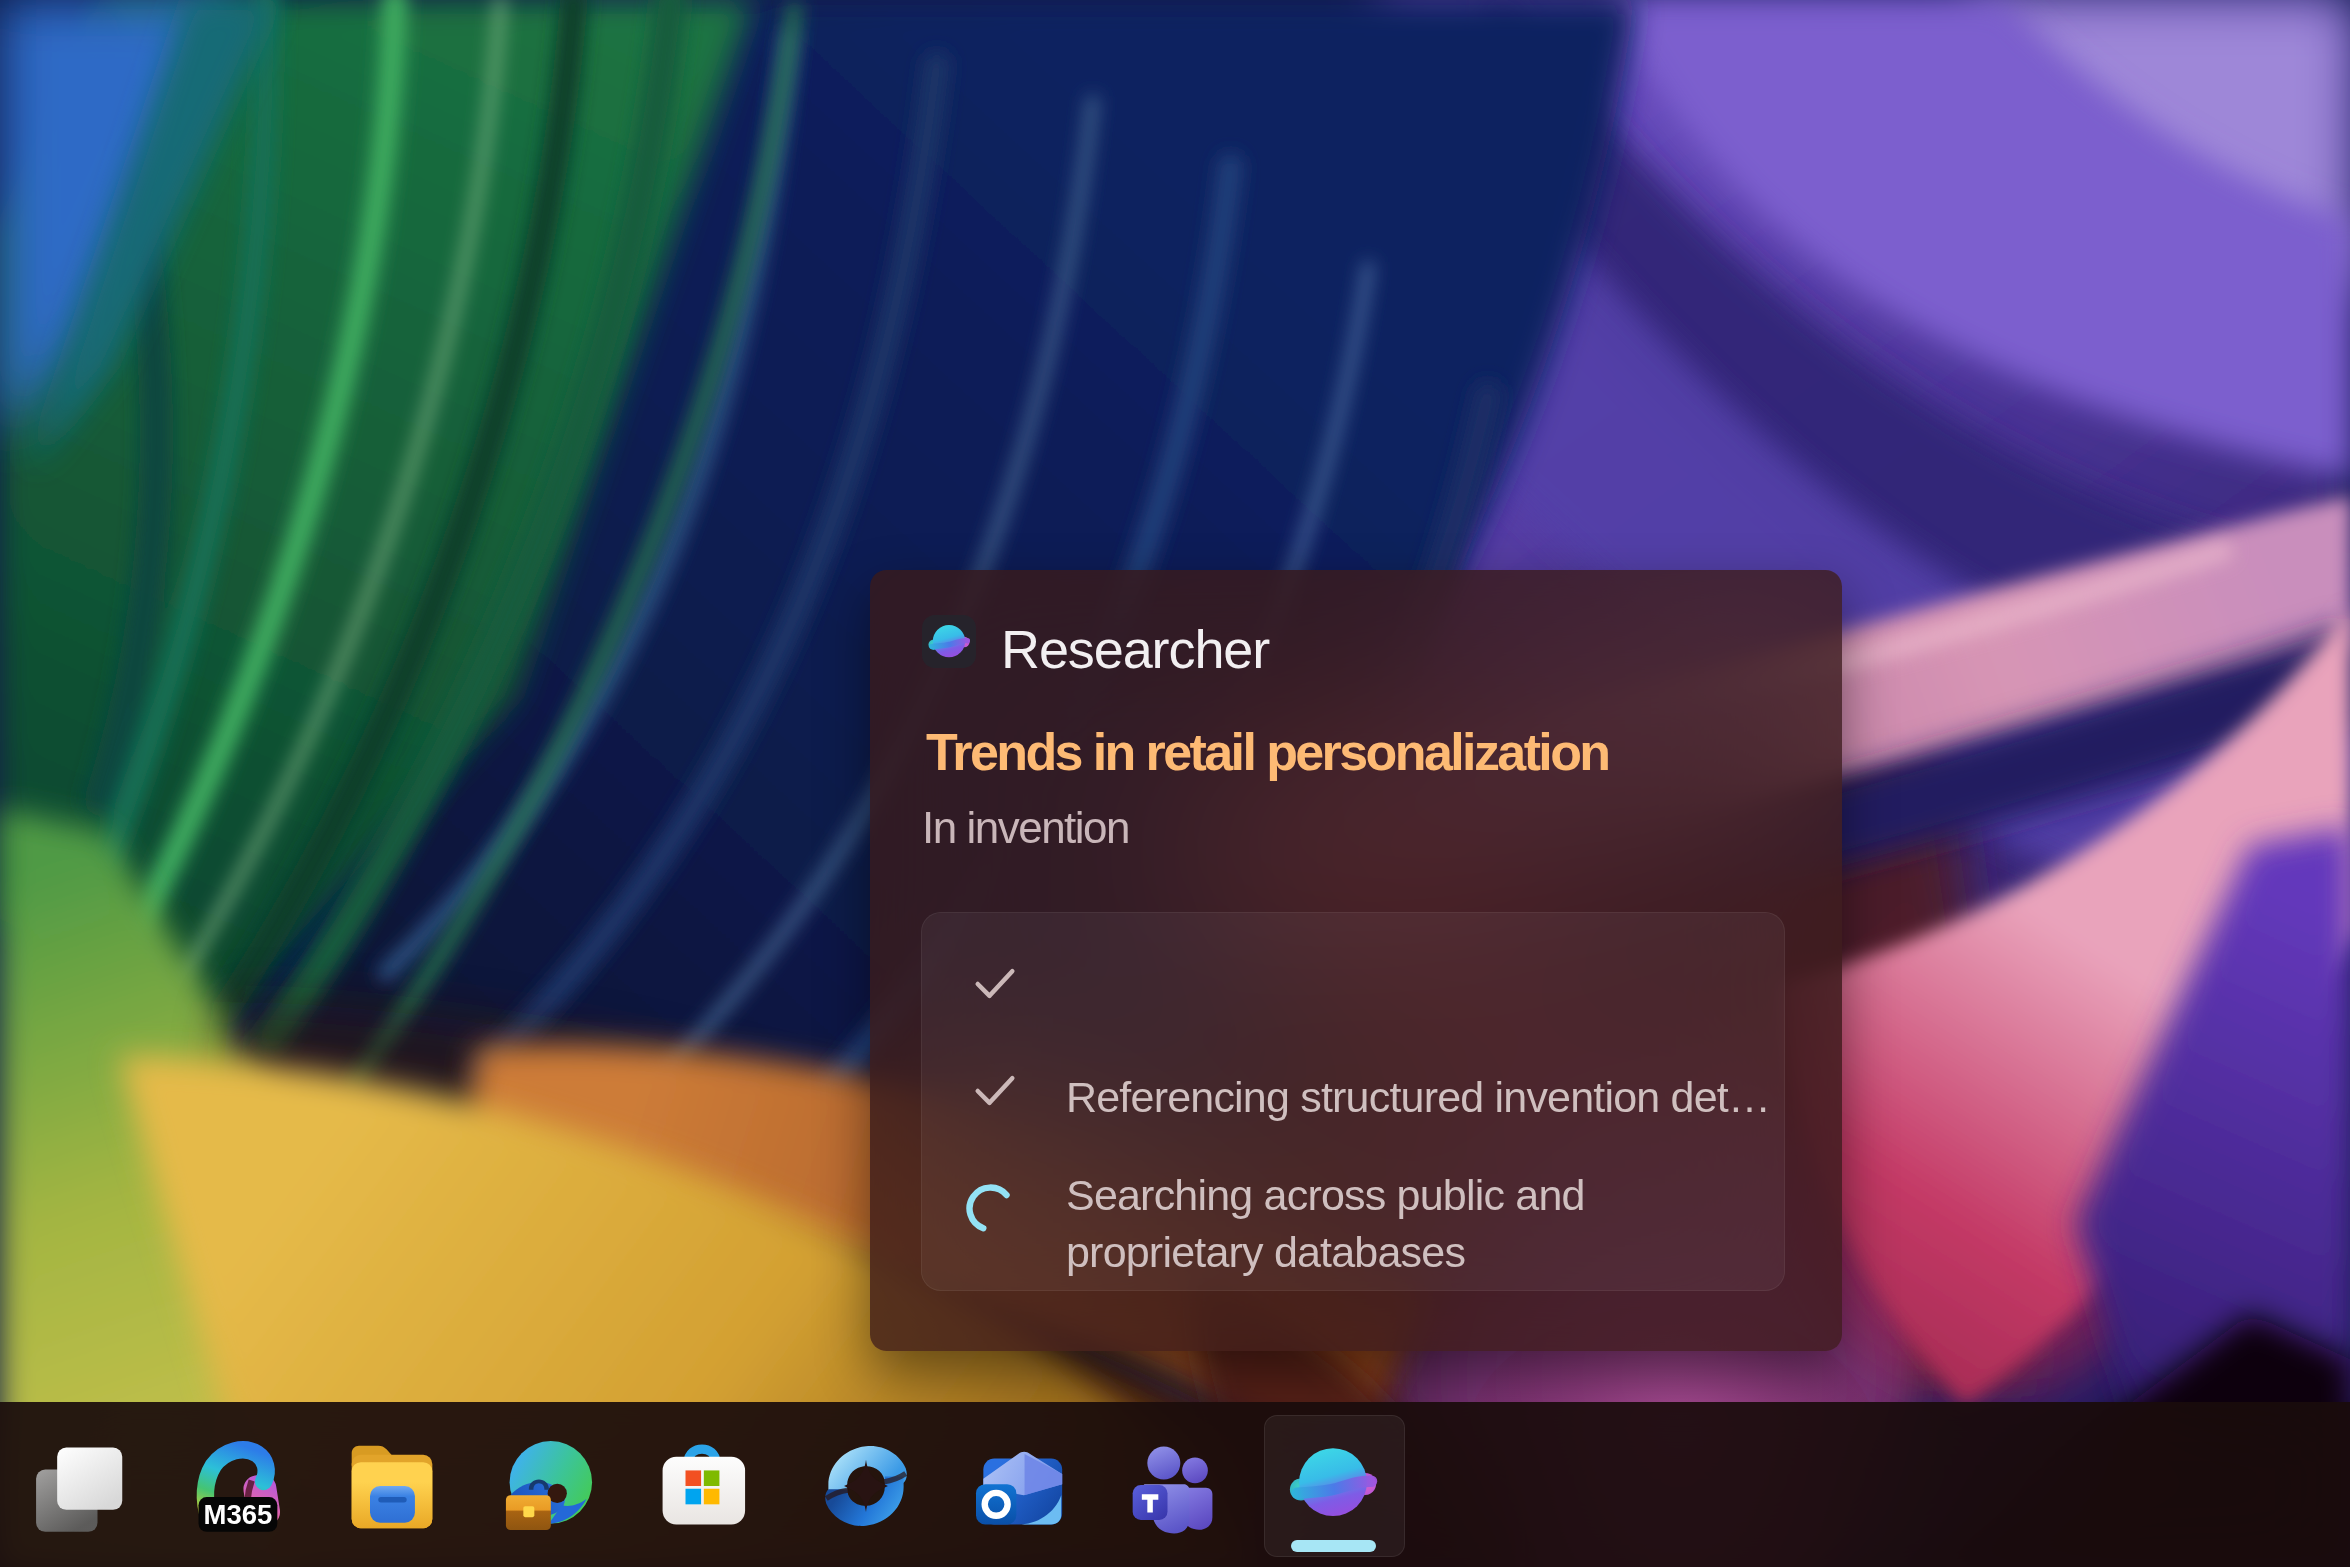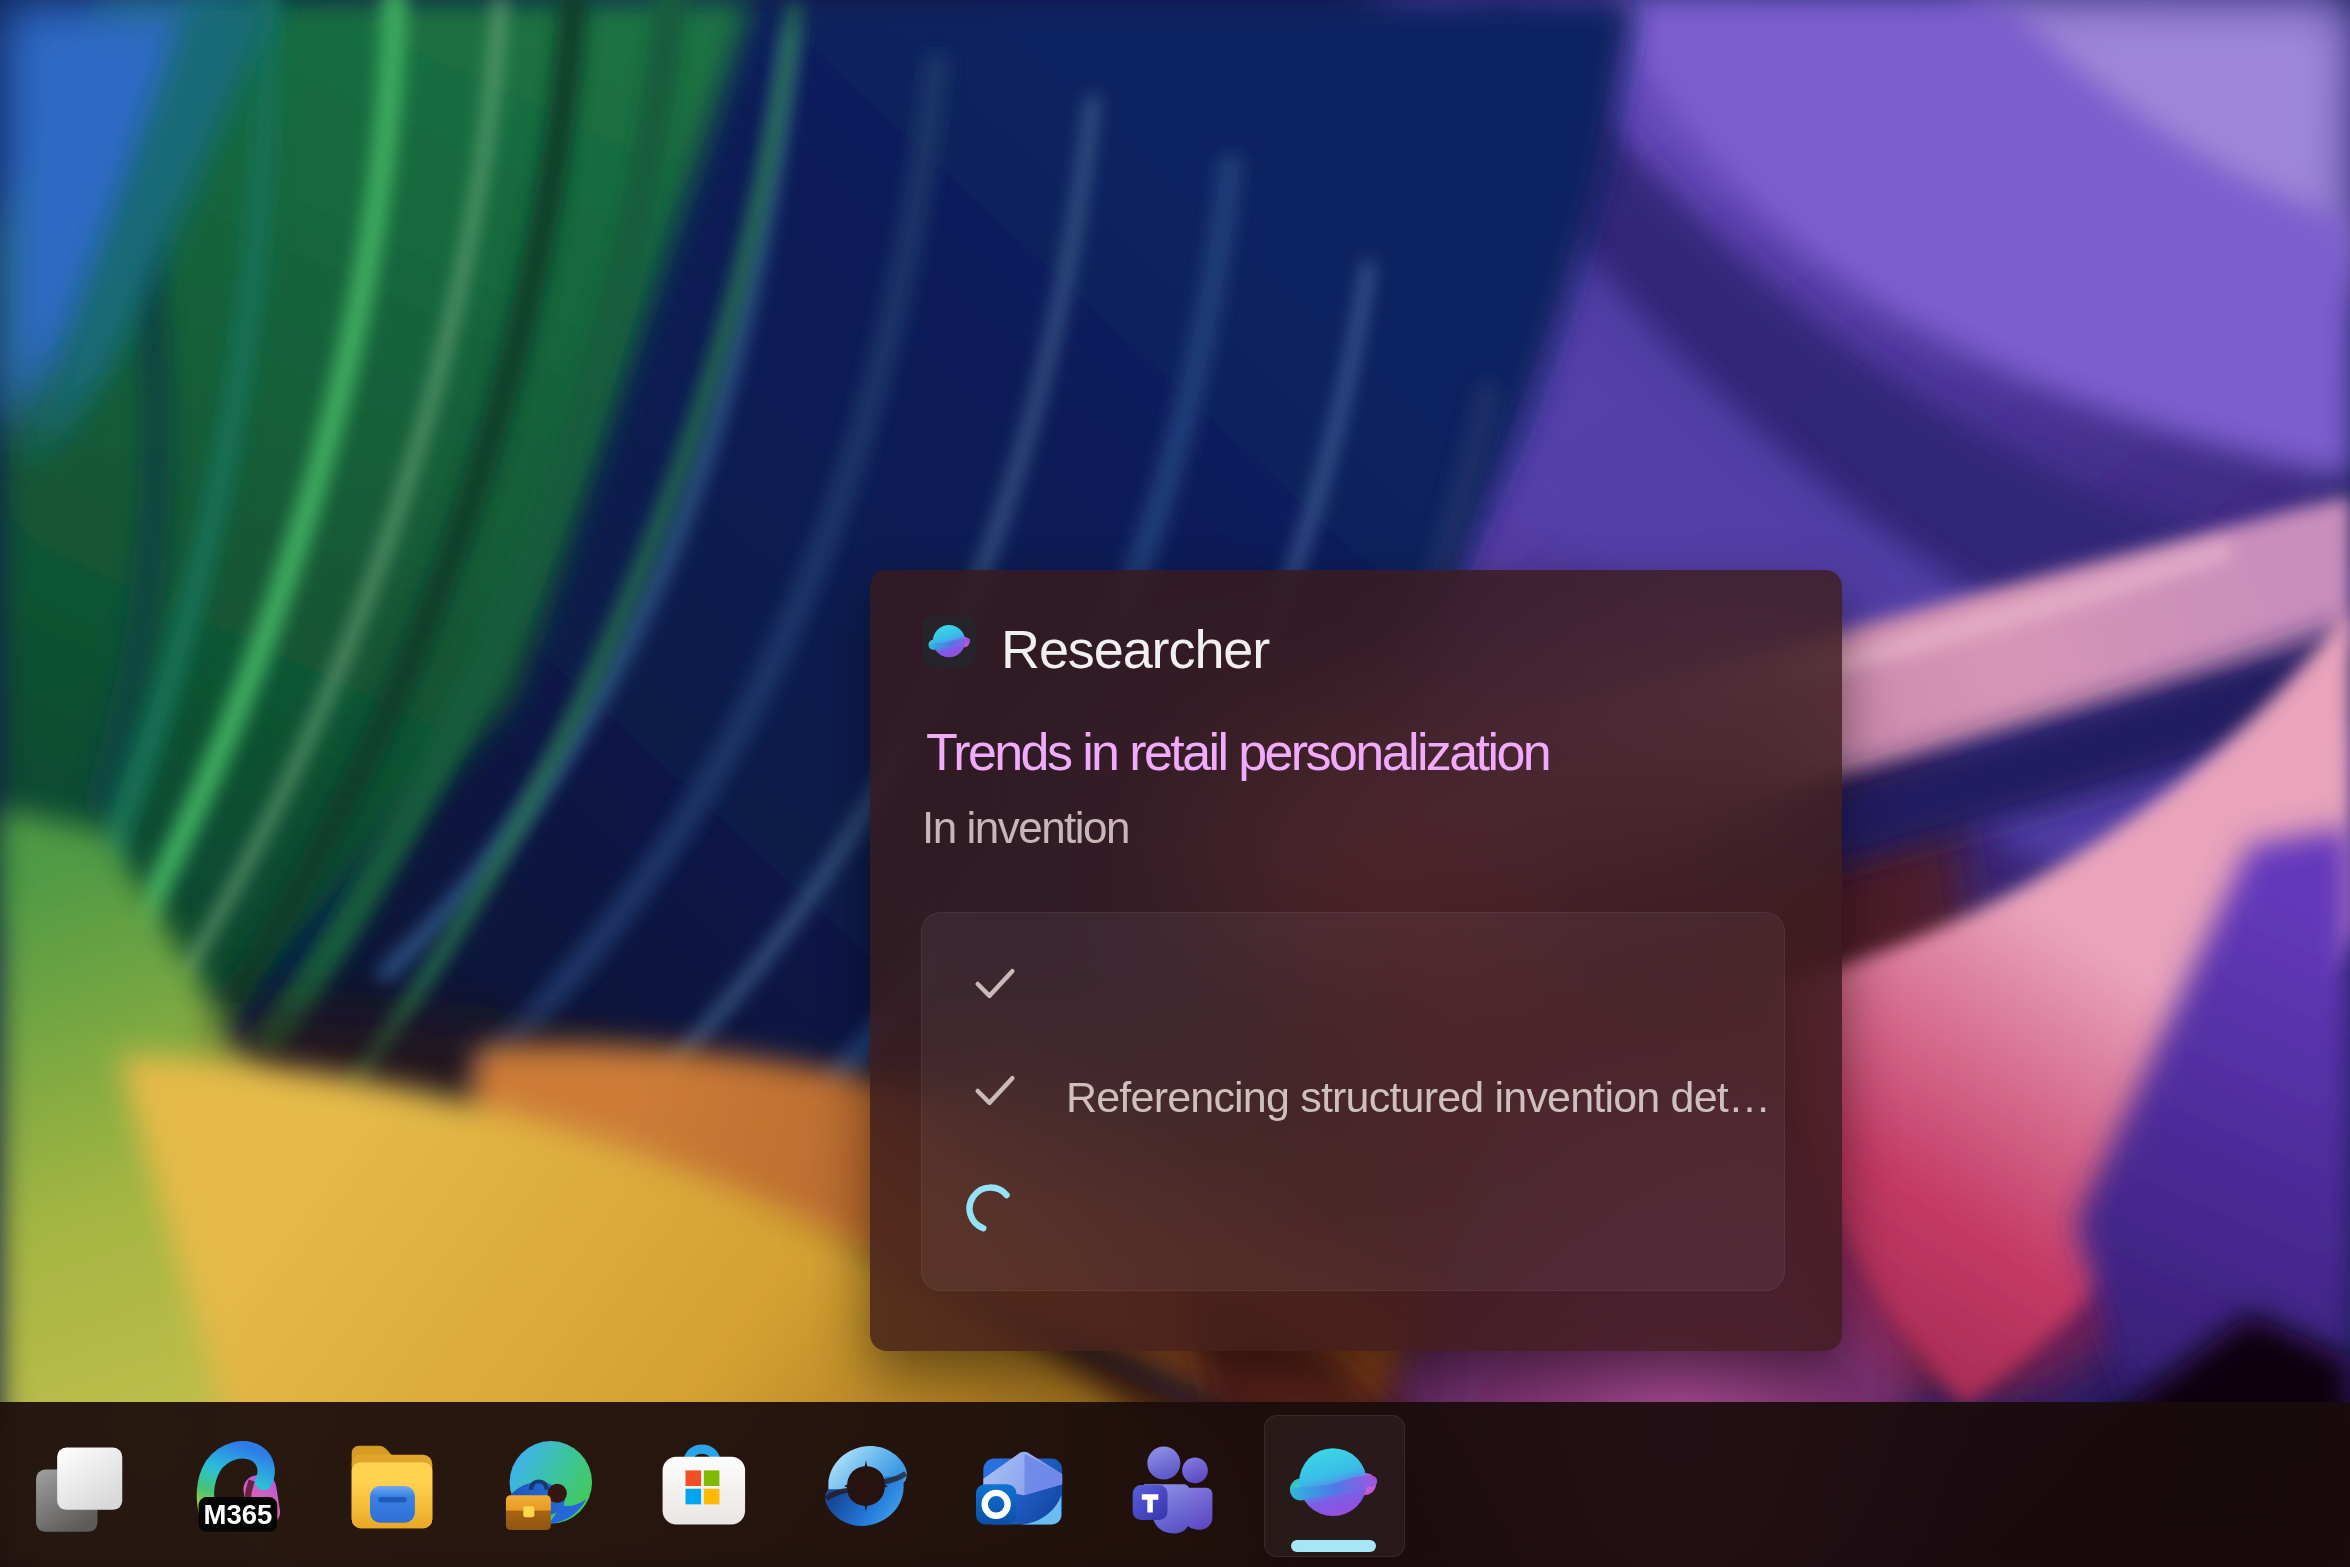--- a/index.html
+++ b/index.html
@@ -2,21 +2,21 @@
 <html style="font-size:14.7px"><head><meta charset="utf-8">
 <style>
 html,body{margin:0;padding:0;width:2351px;height:1568px;overflow:hidden;background:#0a0a14;font-family:"Liberation Sans",sans-serif;}
 *{box-sizing:border-box}
 #wall{position:absolute;left:0;top:0;width:2351px;height:1568px}
 #card{position:absolute;left:870px;top:570px;width:972px;height:781px;border-radius:16.5px;
  background:rgba(58,26,24,0.78);backdrop-filter:blur(92px) saturate(0.92);box-shadow:0 22px 53px rgba(0,0,0,0.45)}
 #chip{position:absolute;left:52px;top:45px;width:54px;height:53px;border-radius:13px;background:rgba(38,37,44,0.92)}
 #chip svg{position:absolute;left:5.5px;top:5.5px}
 #applbl{position:absolute;left:131px;top:48px;font-size:54px;letter-spacing:-1.1px;color:#f2eff1;white-space:nowrap}
-#title{position:absolute;left:56px;top:152px;font-size:52px;font-weight:normal;color:#f0abfc;letter-spacing:-2.6px;white-space:nowrap}
+#title{position:absolute;left:56px;top:152px;font-size:52px;font-weight:bold;color:#fdba74;letter-spacing:-2.6px;white-space:nowrap}
 #prog{position:absolute;left:52px;top:233px;font-size:44px;letter-spacing:-1.5px;color:#c9b6b9;white-space:nowrap}
 #panel{position:absolute;left:51px;top:342px;width:864px;height:379px;border-radius:20px;background:rgba(255,255,255,0.05);border:0.9px solid rgba(255,255,255,0.06)}
 .rtxt{position:absolute;left:196px;font-size:43px;letter-spacing:-0.8px;color:#cfbfbf;white-space:nowrap}
 #r2t{max-width:714px;overflow:hidden;text-overflow:ellipsis}
 .chk{position:absolute;left:102px;width:46px;height:40px}
 #taskbar{position:absolute;left:0;top:1402px;width:2351px;height:165px;background:rgba(26,12,12,0.93);backdrop-filter:blur(55px)}
 .ticon{position:absolute;top:1442px;width:88px;height:88px;overflow:visible}
 #actbox{position:absolute;left:1264px;top:1415px;width:141px;height:142px;border-radius:13px;background:rgba(255,255,255,0.055);border:0.9px solid rgba(255,255,255,0.08)}
 #pill{position:absolute;left:1291px;top:1540px;width:85px;height:12px;border-radius:6.4px;background:#a7e6f5}
 </style></head>
@@ -189,20 +189,21 @@
  <svg class="chk" style="top:394px" viewBox="0 0 50 44" fill="none">
       <path d="M 6,22 L 19,35 L 44,8" stroke="#cbb8b8" stroke-width="5" stroke-linecap="round" stroke-linejoin="round"></path>
     </svg>
  <svg class="chk" style="top:501px" viewBox="0 0 50 44" fill="none">
       <path d="M 6,22 L 19,35 L 44,8" stroke="#cbb8b8" stroke-width="5" stroke-linecap="round" stroke-linejoin="round"></path>
     </svg>
  <div class="rtxt" id="r2t" style="top:503px">Referencing structured invention details and data</div>
  <svg class="chk" style="left:95px;top:613px;width:51px;height:51px" viewBox="0 0 56 56" fill="none">
   <path d="M 45.6,13.2 A 23,23 0 1 0 20.1,49.6" stroke="#93e2f5" stroke-width="7" stroke-linecap="round"></path>
  </svg>
+ <div class="rtxt" style="top:597px;line-height:57px">Searching across public and<br>proprietary databases</div>
 </div>
 <div id="taskbar"></div>
 <div id="actbox"></div>
 <div id="pill"></div>
 <svg class="ticon" style="left:37px" viewBox="0 0 96 96">
  <defs>
  <linearGradient id="tvF" x1="0" y1="0" x2="0.7" y2="1">
         <stop offset="0" stop-color="#ffffff"></stop>
         <stop offset="1" stop-color="#d8d8d8"></stop>
       </linearGradient>

